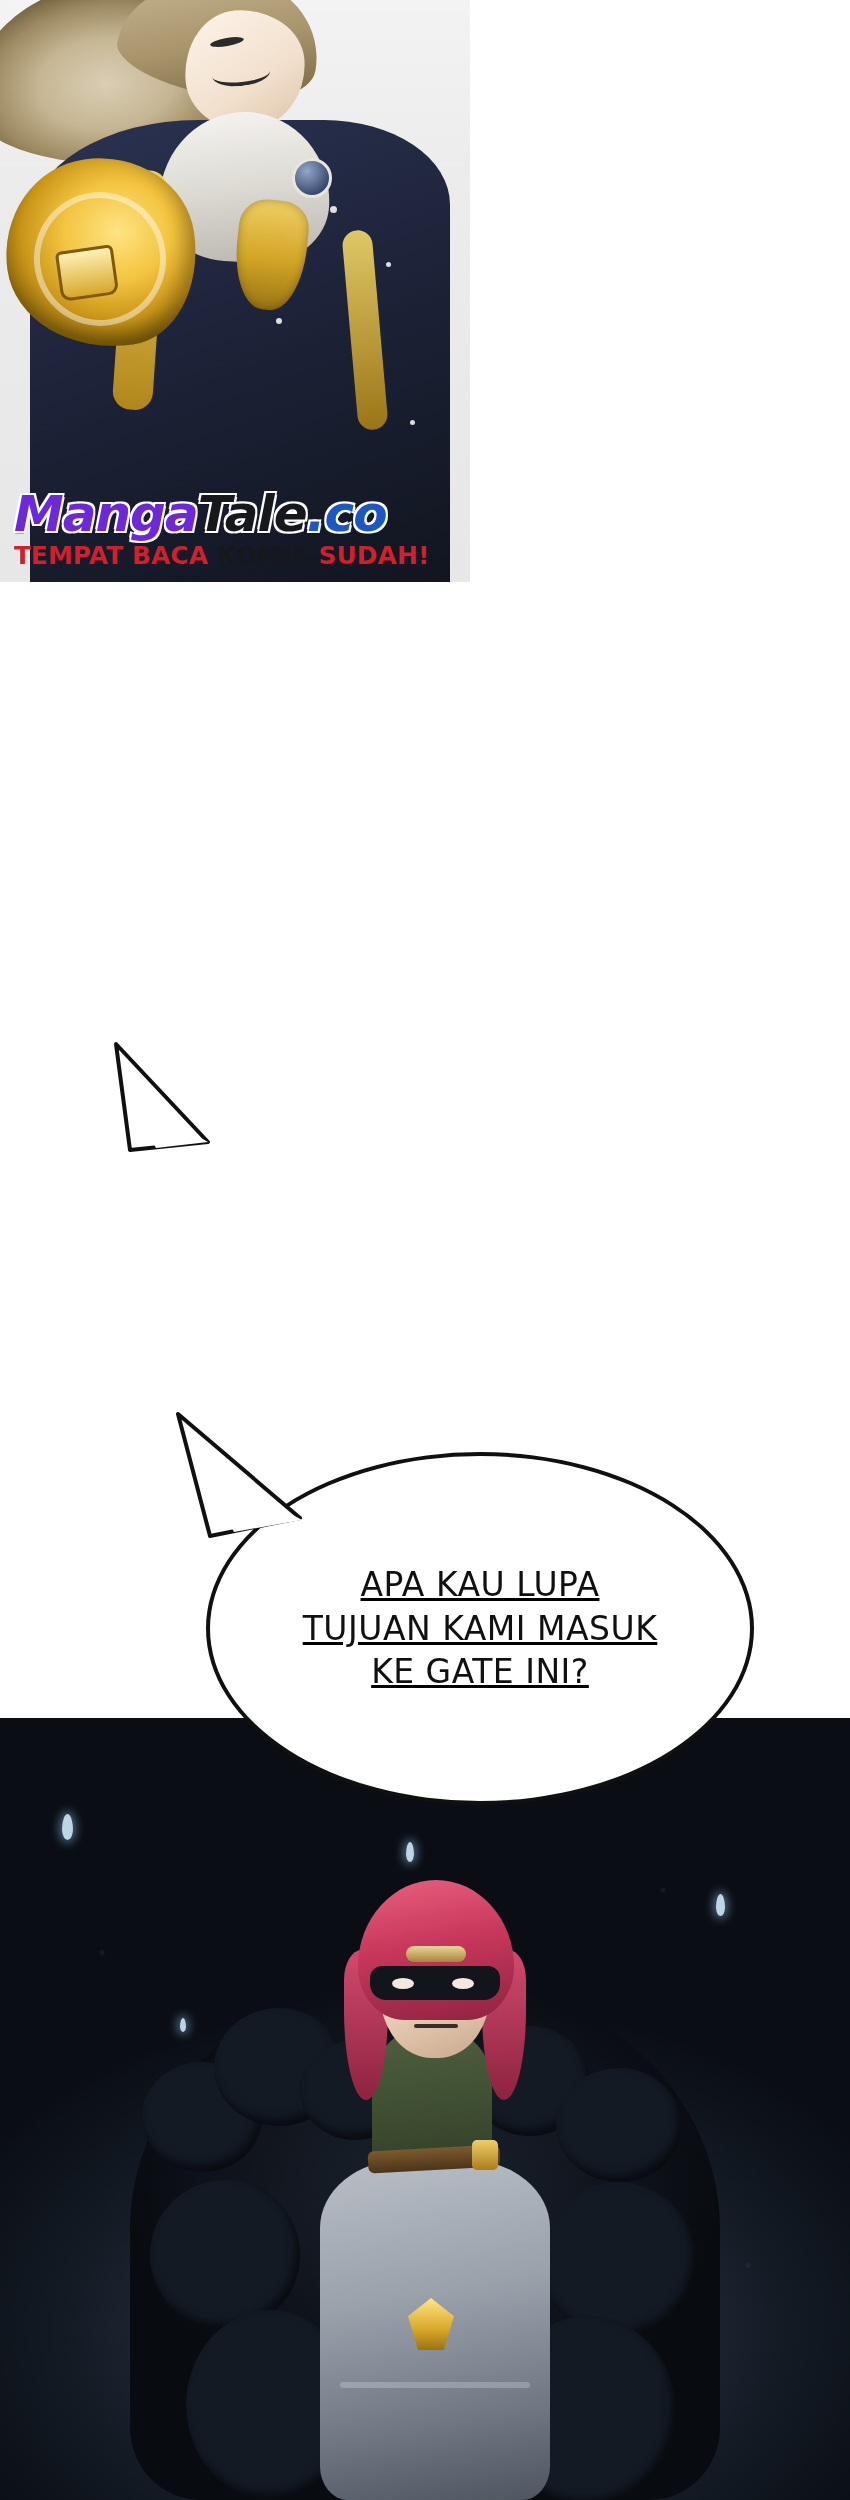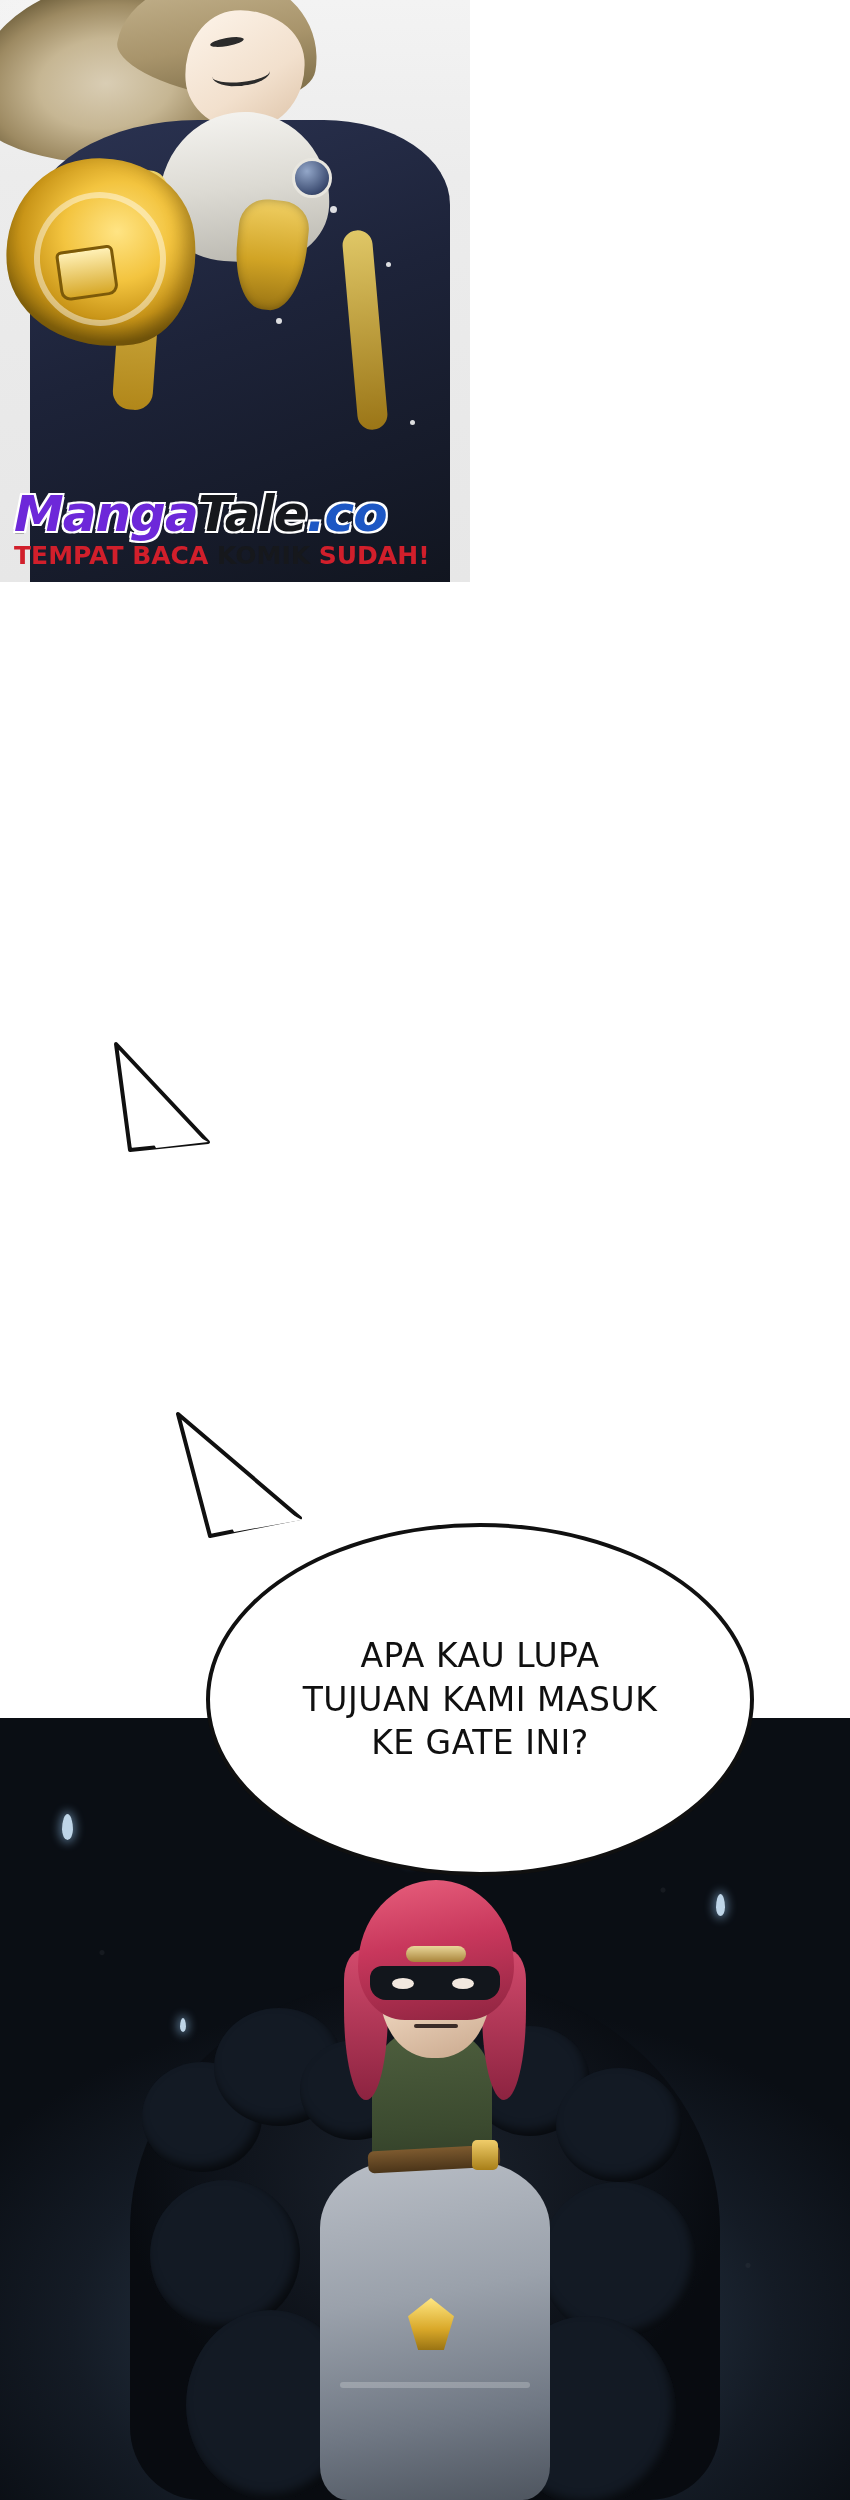--- a/index.html
+++ b/index.html
@@ -258,23 +258,24 @@
   }
   .bubble-1 {
     left: 88px;
     top: 1078px;
     width: 445px;
     height: 300px;
   }
   .bubble-1 p { font-size: 25px; }
   .bubble-2 {
     left: 206px;
-    top: 1523px;
+    top: 1452px;
     width: 540px;
     height: 345px;
+    text-decoration: underline;
   }
   .bubble-2 p { font-size: 33px; }
 
   
   .tail {
     position: absolute;
     z-index: 7;
   }
   .tail svg { display: block; }
 

